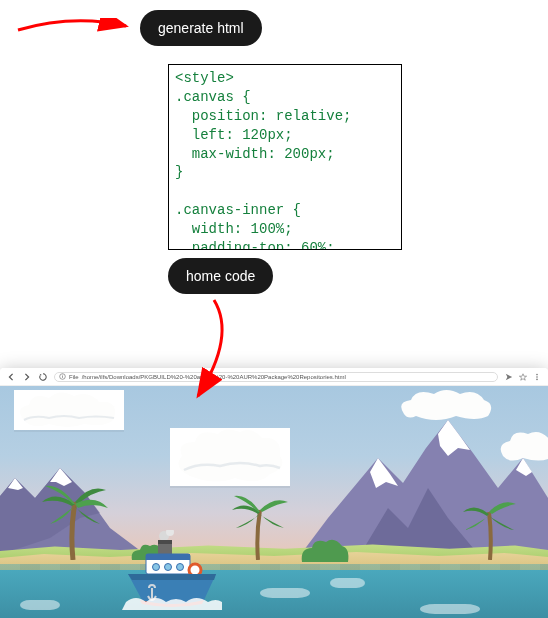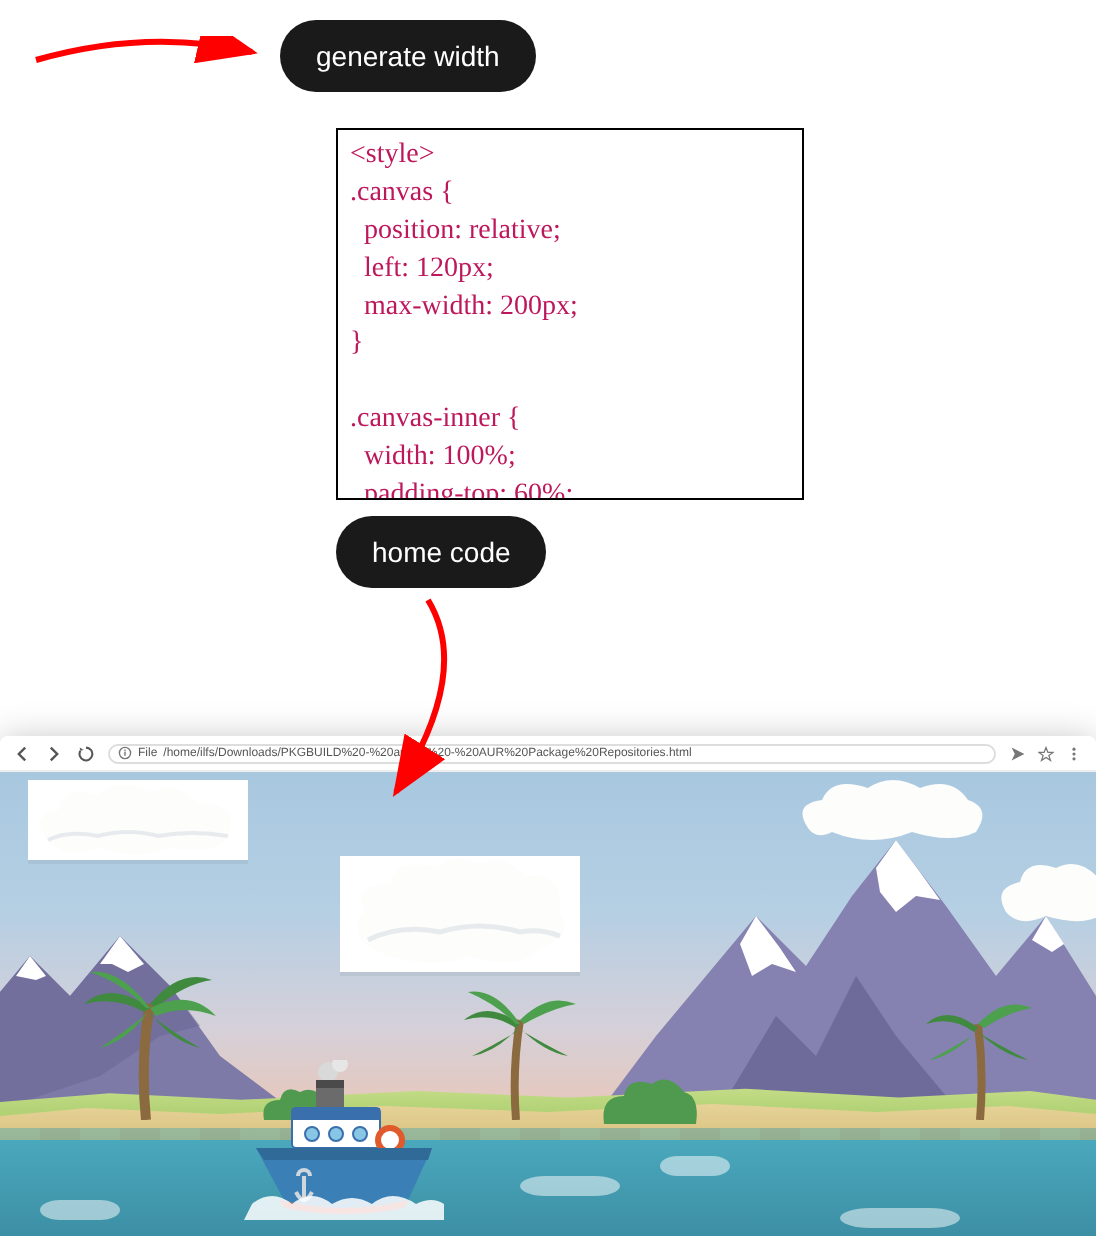--- a/index.html
+++ b/index.html
@@ -59,27 +59,27 @@
     width: 234px;
     height: 186px;
     border: 1.5px solid #000;
     background: #fff;
     position: relative;
   }
   .code-box {
     width: 100%;
     height: 100%;
     padding: 4px 8px 4px 6px;
-    font-family: Liberation Serif, serif;
+    font-family: Liberation Mono, monospace;
     font-size: 14px;
     line-height: 1.35;
     white-space: pre;
     overflow-y: auto;
     overflow-x: hidden;
-    color: #be185d;
+    color: #15803d;
   }
   
   .code-box::-webkit-scrollbar { width: 8px; }
   .code-box::-webkit-scrollbar-track { background: #f0f0f0; }
   .code-box::-webkit-scrollbar-thumb { background: #ccc; }
 
   
   .browser {
     position: absolute;
     left: 0;
@@ -210,21 +210,21 @@
 
   <svg class="arrow1" width="120" height="40">
     <defs>
       <marker id="ah1" markerWidth="10" markerHeight="8" refX="9" refY="4" orient="auto">
         <polygon points="0 0, 10 4, 0 8" fill="#ff0000"></polygon>
       </marker>
     </defs>
     <path d="M 4 12 Q 60 -4 112 8" stroke="#ff0000" stroke-width="3" fill="none" marker-end="url(#ah1)"></path>
   </svg>
 
-  <div class="pill-btn generate-btn">generate width</div>
+  <div class="pill-btn generate-btn">generate html</div>
 
   <div class="code-box-wrap">
     <div class="code-box">&lt;style&gt;
 .canvas {
   position: relative;
   left: 120px;
   max-width: 200px;
 }
 
 .canvas-inner {

